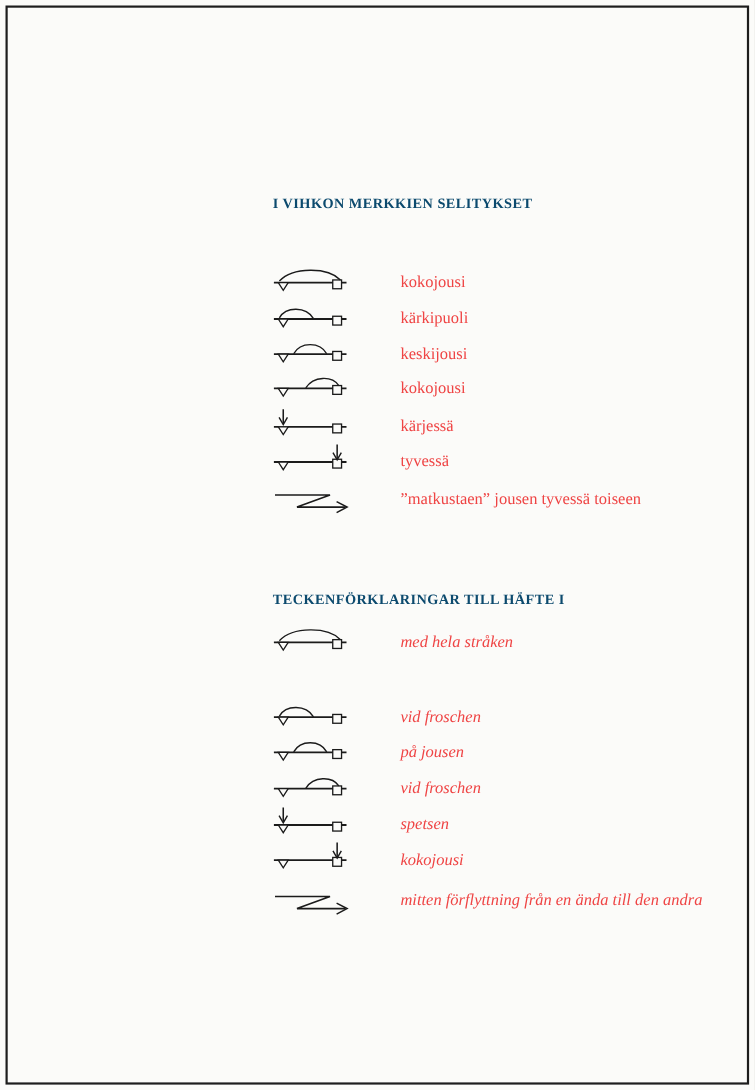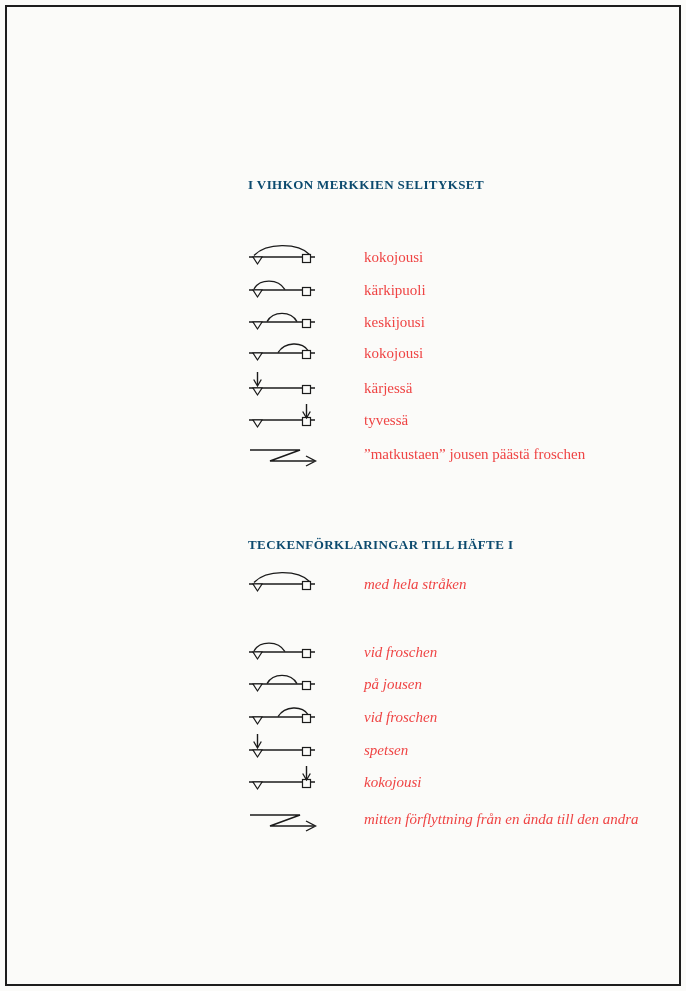--- a/index.html
+++ b/index.html
@@ -129,21 +129,21 @@
         </span>
         <span class="legend-label" style="top: 9px; font-family: Liberation Serif, serif;">tyvessä</span>
       </div>
       <div class="legend-row" style="top: 443px;">
         <span class="symbol-wrap">
           <svg width="78" height="26" viewBox="0 0 78 26">
             <path d="M2 7 L52 7 L22 18 L66 18" fill="none" stroke="#1b1b1b" stroke-width="1.5"></path>
             <path d="M58 13 L67.5 18 L58 23" fill="none" stroke="#1b1b1b" stroke-width="1.4"></path>
           </svg>
         </span>
-        <span class="legend-label" style="top: 1px;">”matkustaen” jousen päästä froschen</span>
+        <span class="legend-label" style="top: 1px;">”matkustaen” jousen tyvessä toiseen</span>
       </div>
     </div>
 
   <div class="section-title" style="top:537px">TECKENFÖRKLARINGAR TILL HÄFTE I</div>
 
   <div>
       <div class="legend-row" style="top: 565px; text-align: center;">
         <span class="symbol-wrap">
           <svg width="70" height="30" viewBox="0 0 70 30">
             <line x1="1" y1="19" x2="67" y2="19" stroke="#1b1b1b" stroke-width="1.6"></line>

